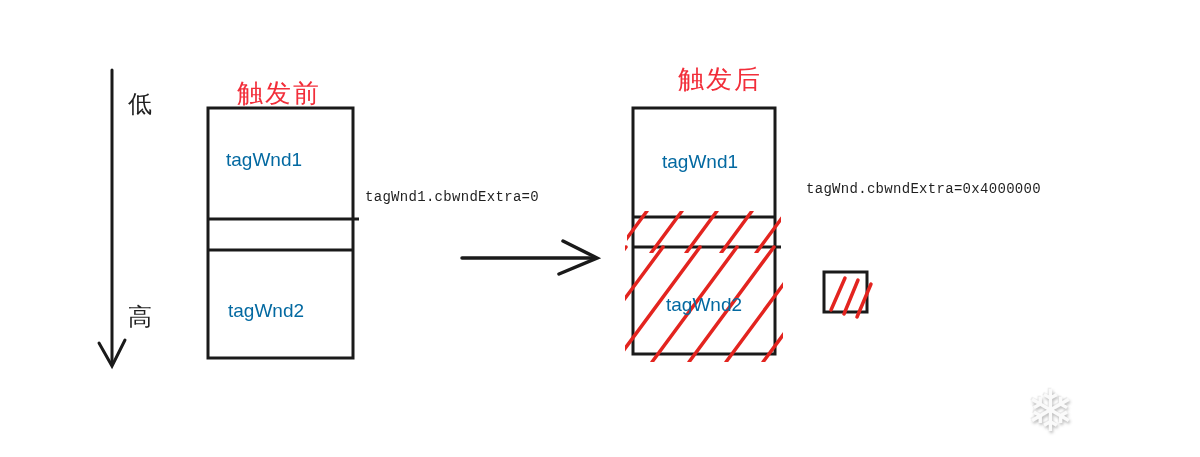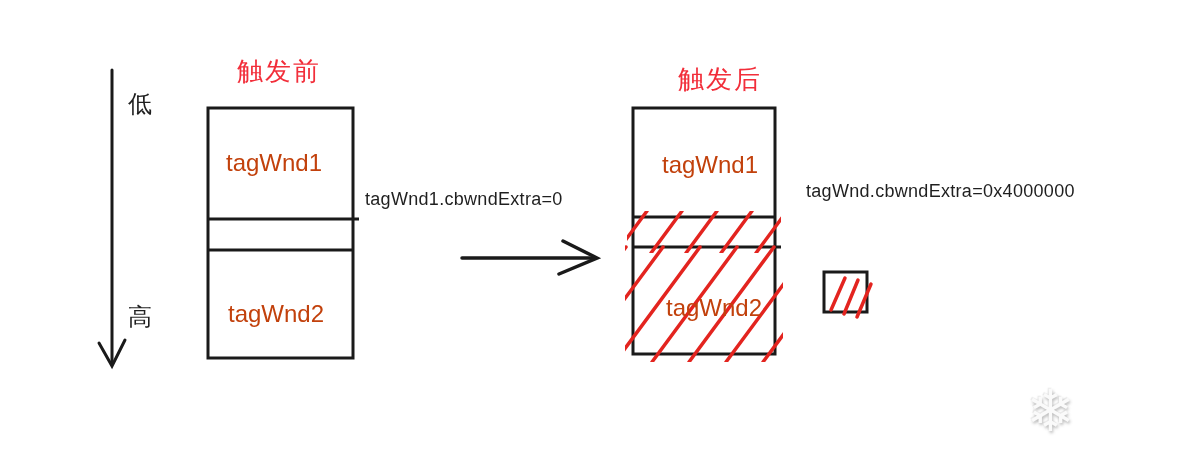--- a/index.html
+++ b/index.html
@@ -29,28 +29,29 @@
     color: #1f1f1f;
     font-weight: 400;
   }
   .red-title {
     font-size: 26px;
     color: #f22e3a;
     letter-spacing: 2px;
     font-weight: 400;
   }
   .block-label {
-    font-size: 24px;
-    color: #c2410c;
+    font-size: 19px;
+    color: #0369a1;
     text-align: center;
   }
   .caption {
-    font-size: 18px;
+    font-size: 14px;
     color: #1f1f1f;
     letter-spacing: 0.3px;
+    font-family: Liberation Mono, monospace;
   }
   .legend-label {
     font-size: 18px;
     color: #1f1f1f;
   }
   .watermark {
     display: flex;
     align-items: center;
     gap: 6px;
     color: #fafafa;
@@ -121,21 +122,21 @@
     <g fill="none" stroke-width="3.5" stroke-linecap="round" stroke="#e3241f">
       <line x1="831" y1="310" x2="845" y2="278"></line>
       <line x1="844" y1="314" x2="858" y2="280"></line>
       <line x1="857" y1="317" x2="871" y2="284"></line>
     </g>
   </svg>
 
   <div class="abs axis-label" style="left:128px; top:88px;">低</div>
   <div class="abs axis-label" style="left:128px; top:301px;">高</div>
 
-  <div class="abs red-title" style="left:237px; top:54px;">触发前</div>
+  <div class="abs red-title" style="left:237px; top:76px;">触发前</div>
   <div class="abs block-label" style="left:226px; top:149px;">tagWnd1</div>
   <div class="abs block-label" style="left:228px; top:300px;">tagWnd2</div>
   <div class="abs caption" style="left:365px; top:189px;">tagWnd1.cbwndExtra=0</div>
 
   <div class="abs red-title" style="left:678px; top:62px;">触发后</div>
   <div class="abs block-label" style="left:662px; top:151px;">tagWnd1</div>
   <div class="abs block-label" style="left:666px; top:294px;">tagWnd2</div>
   <div class="abs caption" style="left:806px; top:181px;">tagWnd.cbwndExtra=0x4000000</div>
 
 

